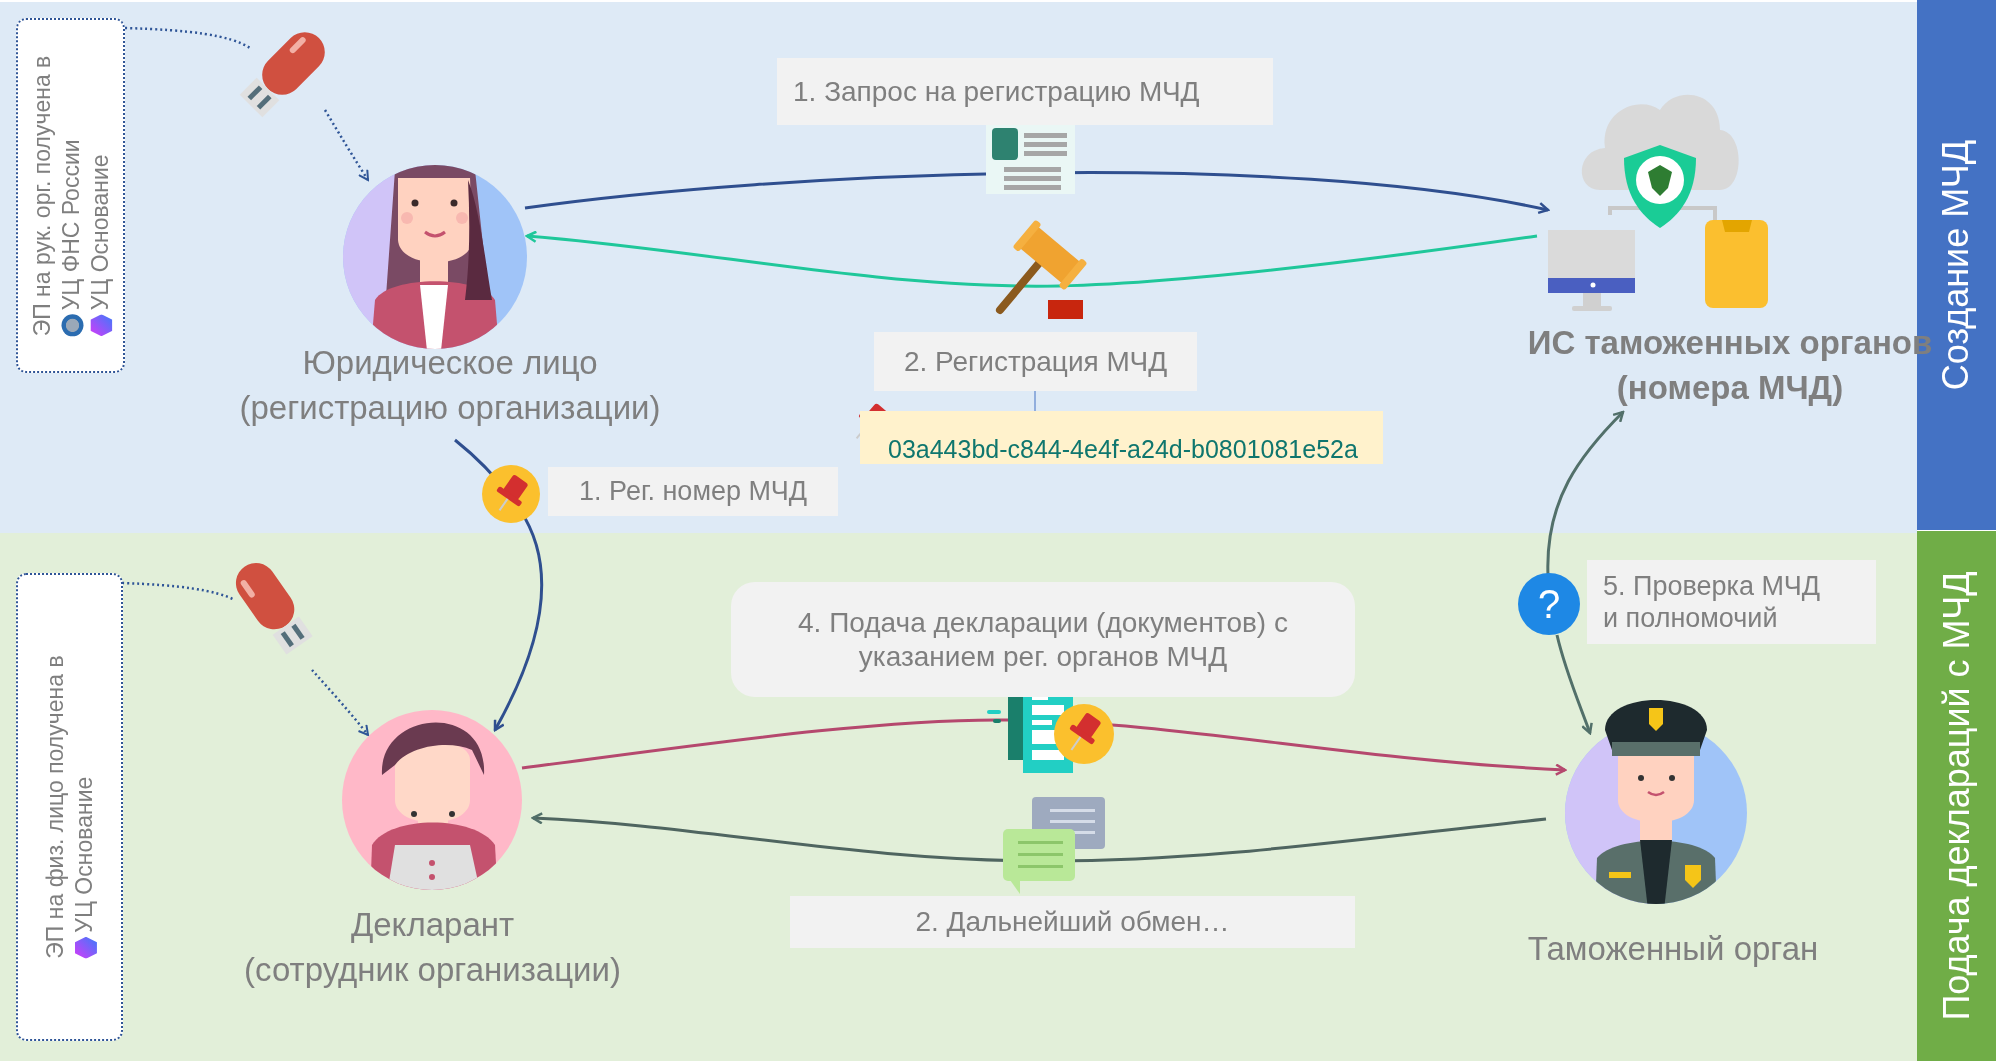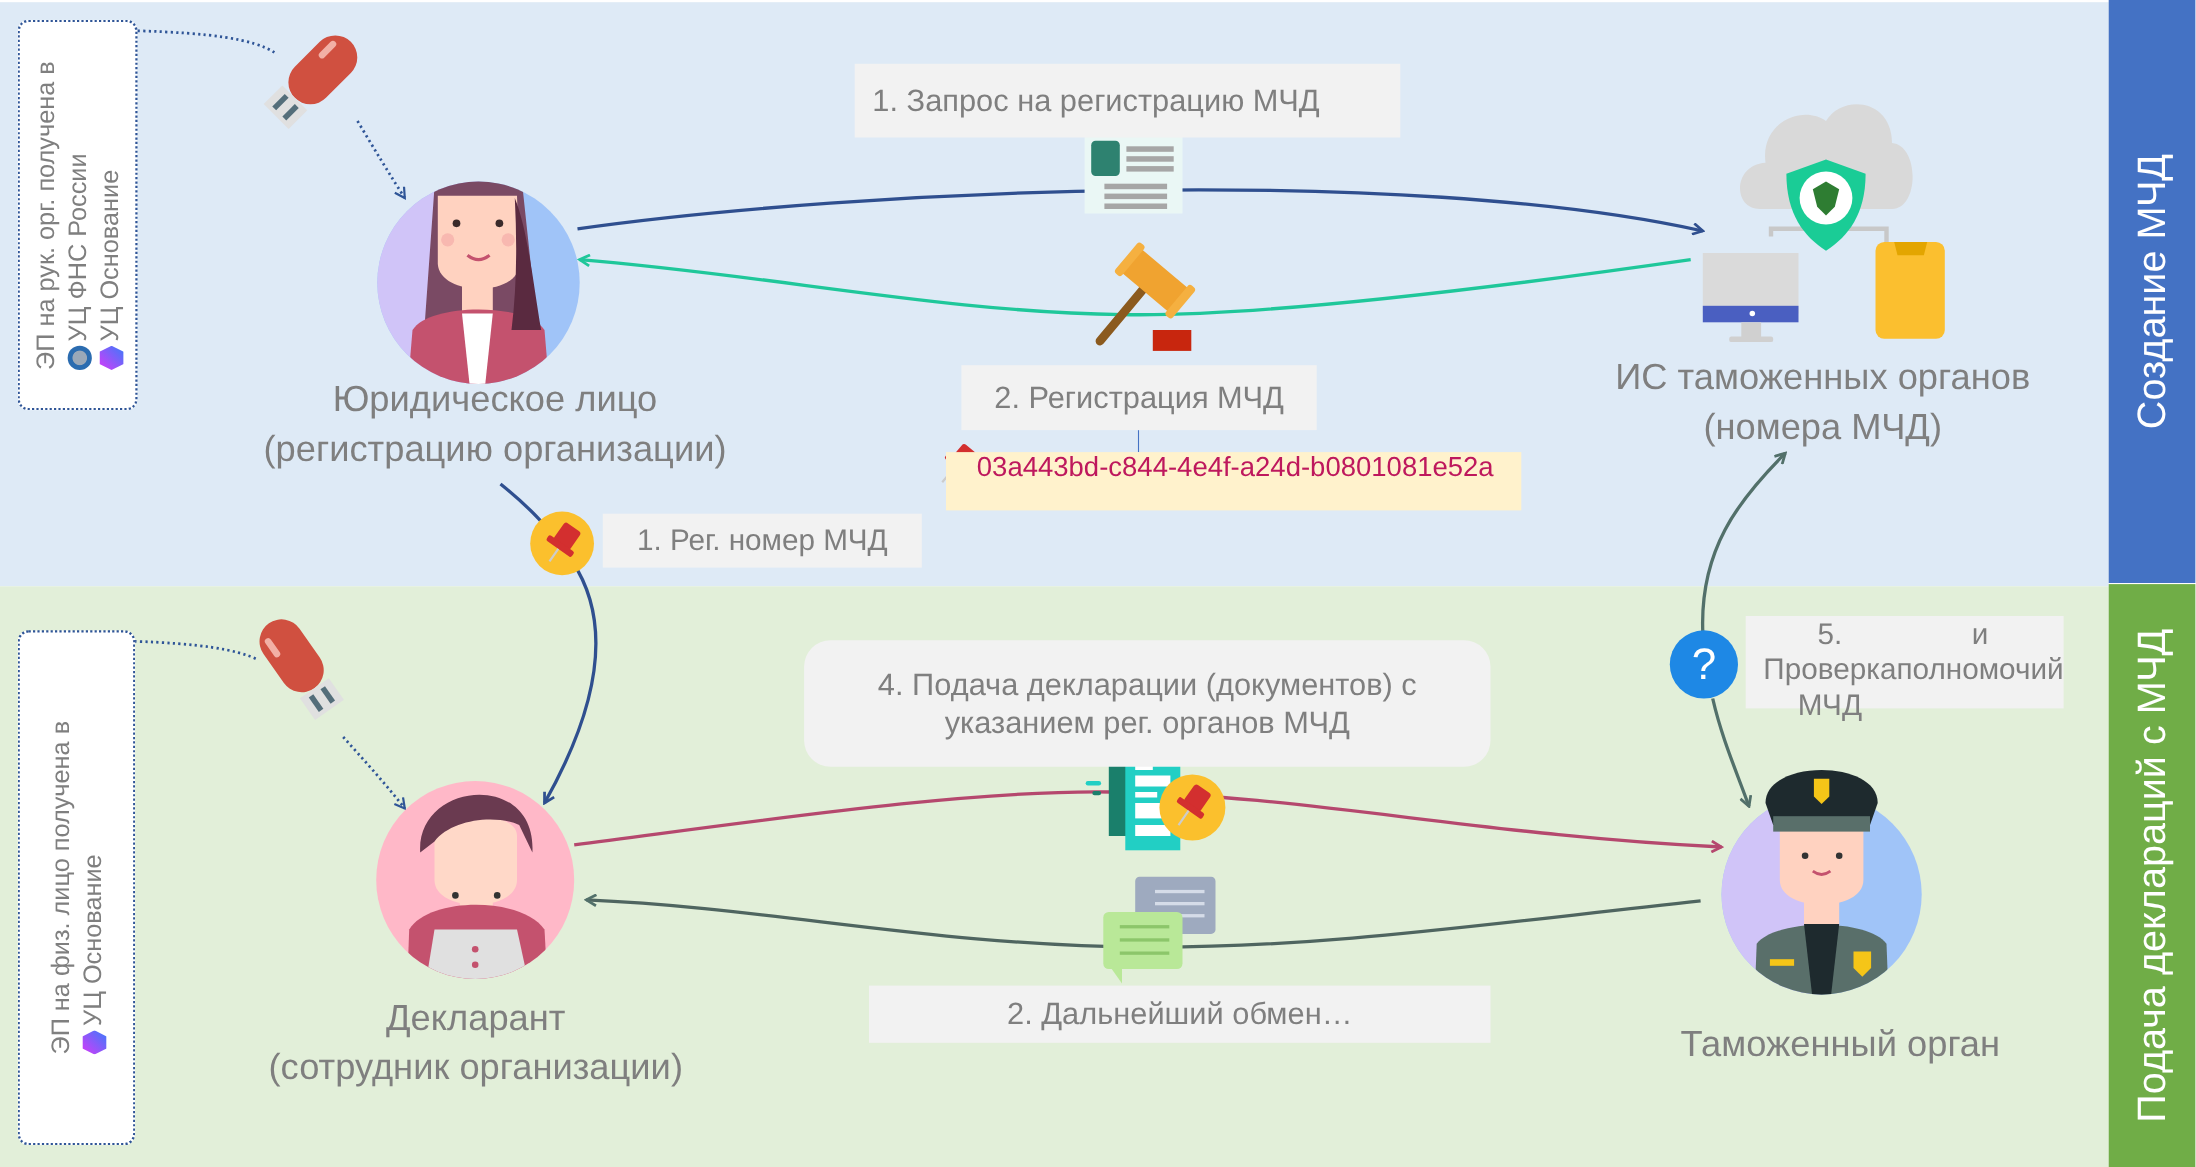--- a/index.html
+++ b/index.html
@@ -15,21 +15,21 @@
   svg.overlay{position:absolute;left:0;top:0;width:1996px;height:1061px;pointer-events:none;}
   .label{position:absolute;background:#F2F2F2;color:#7F7F7F;font-weight:normal;
          font-family:"Liberation Sans Narrow","Liberation Sans",sans-serif;
          display:flex;align-items:center;justify-content:center;text-align:center;line-height:1.2;}
   .actor-text{position:absolute;color:#7F7F7F;font-size:33px;text-align:center;line-height:45px;white-space:nowrap;}
   .sigbox{position:absolute;border:2px dotted #2F5597;border-radius:10px;background:#fff;}
   .sigbox .inner{position:absolute;left:50%;top:50%;transform:translate(-50%,-50%) rotate(-90deg);
         white-space:nowrap;color:#7F7F7F;font-size:23px;line-height:29px;}
   .logo{display:inline-block;width:22px;height:22px;vertical-align:middle;margin-right:4px;}
   .uuid{position:absolute;left:860px;top:411px;width:523px;height:53px;background:#FFF2CC;
-        color:#be185d;font-size:25px;display:flex;align-items:flex-start;padding-left:28px;box-sizing:border-box;}
+        color:#0f766e;font-size:25px;display:flex;align-items:flex-end;padding-left:28px;box-sizing:border-box;}
 </style>
 </head>
 <body>
 
 <div class="zone" id="zone-top"></div>
 <div class="zone" id="zone-bottom"></div>
 <div class="band" id="band-top">
     <span>Создание МЧД</span>
   </div>
 <div class="band" id="band-bottom">
@@ -245,21 +245,21 @@
   <div class="inner">
     <div>ЭП на физ. лицо получена в</div>
     <div><span class="logo" style="background:linear-gradient(135deg,#D63AF9,#3A7BFA);clip-path:polygon(25% 0,75% 0,100% 50%,75% 100%,25% 100%,0 50%);"></span><span>УЦ Основание</span></div>
   </div>
 </div>
 
 <div class="actor-text" style="left:190px;top:340px;width:520px;">
   <div>Юридическое лицо</div>
   <div>(регистрацию организации)</div>
 </div>
-<div class="actor-text" style="left:1417px;top:320px;width:480px;">
+<div class="actor-text" style="left:1490px;top:320px;width:480px;font-weight:bold;">
   <div>ИС таможенных органов</div>
   <div>(номера МЧД)</div>
 </div>
 <div class="actor-text" style="left:190px;top:902px;width:485px;">
   <div>Декларант</div>
   <div>(сотрудник организации)</div>
 </div>
 <div class="actor-text" style="left:1473px;top:926px;width:400px;">
   <div>Таможенный орган</div>
 </div>
@@ -273,19 +273,19 @@
 <div class="uuid">
   <span>03a443bd-c844-4e4f-a24d-b0801081e52a</span>
 </div>
 <div class="label" style="left:548px;top:467px;width:290px;height:49px;font-size:27px;">
   <span>1. Рег. номер МЧД</span>
 </div>
 <div class="label" style="left:731px;top:582px;width:624px;height:115px;font-size:28px;flex-direction:column;border-radius:24px;">
   <span>4. Подача декларации (документов) с</span>
   <span>указанием рег. органов МЧД</span>
 </div>
-<div class="label" style="left:1587px;top:560px;width:289px;height:84px;font-size:27px;flex-direction:row;align-items:flex-start;padding-left:16px;box-sizing:border-box;">
+<div class="label" style="left:1587px;top:560px;width:289px;height:84px;font-size:27px;flex-direction:column;align-items:flex-start;padding-left:16px;box-sizing:border-box;">
   <span>5. Проверка МЧД</span>
   <span>и полномочий</span>
 </div>
 <div class="label" style="left:790px;top:896px;width:565px;height:52px;font-size:28px;">
   <span>2. Дальнейший обмен…</span>
 </div>
 
 </body></html>

